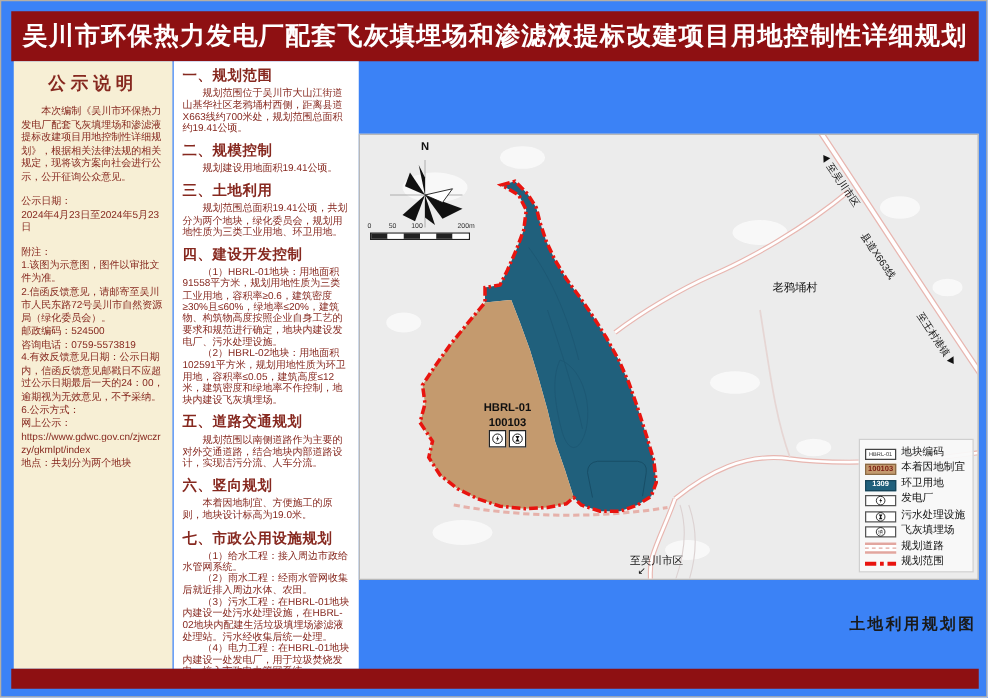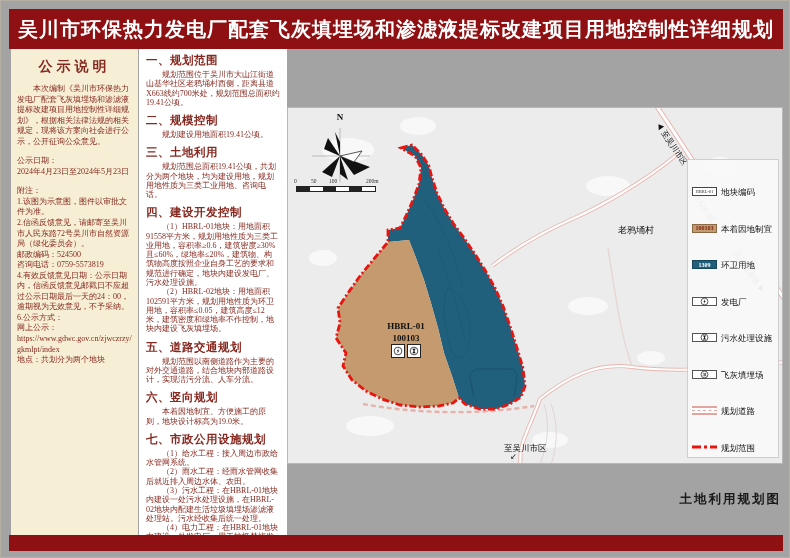--- a/index.html
+++ b/index.html
@@ -1,17 +1,17 @@
 <!DOCTYPE html>
 <html><head>
 <meta charset="utf-8">
 <style>
   html,body{margin:0;padding:0;background:#fff;}
-  .page{position:relative;width:788px;height:556px;border:1px solid #b6afa4;background:#a3a3a3;
-        font-family:Liberation Serif, serif;overflow:hidden;}
+  .page{position:relative;width:788px;height:556px;border:1px solid #b6afa4;background:#3b82f6;
+        font-family:Liberation Sans, sans-serif;overflow:hidden;}
   
   .titlebar{position:absolute;left:8px;top:8px;width:774px;height:40px;background:#8e1012;
             color:#fff;font-weight:bold;font-size:20px;line-height:40px;text-align:center;
             letter-spacing:1px;white-space:nowrap;}
   .bottombar{position:absolute;left:8px;top:534px;width:774px;height:16px;background:#8e1012;}
   
   .notice{position:absolute;left:10px;top:48px;width:127px;height:486px;background:#f7efd5;
           color:#86281f;padding:5px 6px;box-sizing:border-box;overflow:hidden;}
   .notice .ntitle{text-align:center;font-size:14px;font-weight:bold;letter-spacing:4px;margin:4px 0 8px;}
   .notice p{margin:0;font-size:8px;line-height:1.32;}
@@ -40,21 +40,21 @@
   .rot{transform:rotate(56deg);}
   .maplabel{position:absolute;font-size:9px;color:#111;white-space:nowrap;}
   .parcel-label{position:absolute;width:72px;text-align:center;color:#101010;font-weight:bold;
                 font-size:9px;line-height:1.35;}
   .picon{display:inline-block;width:12px;height:12px;background:#fff;border:1px solid #222;
          vertical-align:middle;margin:0 1px;}
   .picon svg{display:block;margin:0.5px auto 0;}
   
   .legend{position:absolute;right:3px;bottom:5px;width:92px;background:rgba(249,249,249,.95);
           border:1px solid #cfcfcf;padding:3px 3px 2px 4px;box-sizing:border-box;}
-  .lrow{display:flex;align-items:flex-start;height:12.5px;margin-top:24px;}
+  .lrow{display:flex;align-items:flex-end;height:12.5px;}
   .sw{width:25px;height:9px;flex:none;margin-right:4px;display:flex;align-items:center;justify-content:center;box-sizing:border-box;}
   .sw-code{background:#fff;border:1px solid #444;font-size:4.5px;color:#333;letter-spacing:0;}
   .sw-ind{background:#c49a6e;border:1px solid #8a6a45;color:#7b1d12;font-size:6px;font-weight:bold;}
   .sw-san{background:#20607c;border:1px solid #17455a;color:#fff;font-size:6px;font-weight:bold;}
   .sw-icon{background:#fff;border:1px solid #555;}
   .sw-road{background:#fff;border-top:2px solid #e2a69f;border-bottom:2px solid #e2a69f;position:relative;}
   .sw-road i{display:block;width:100%;border-top:1px dashed #e2a69f;}
   .lg-label{font-size:8.5px;color:#111;white-space:nowrap;}
   .map-caption{position:absolute;left:620px;top:466px;width:160px;text-align:right;font-size:12.5px;
                font-weight:bold;color:#1a1a1a;letter-spacing:2px;padding-right:2px;margin-top:24px;}
@@ -87,21 +87,21 @@
     <div class="sec">
       <h2>一、规划范围</h2>
       <p>规划范围位于吴川市大山江街道山基华社区老鸦埇村西侧，距离县道X663线约700米处，规划范围总面积约19.41公顷。</p>
     </div>
     <div class="sec">
       <h2>二、规模控制</h2>
       <p>规划建设用地面积19.41公顷。</p>
     </div>
     <div class="sec">
       <h2>三、土地利用</h2>
-      <p>规划范围总面积19.41公顷，共划分为两个地块，均为建设用地，规划用地性质为三类工业用地、咨询电话。</p>
+      <p>规划范围总面积19.41公顷，共划分为两个地块，绿化委员会，规划用地性质为三类工业用地、环卫用地。</p>
     </div>
     <div class="sec">
       <h2>四、建设开发控制</h2>
       <p>（1）HBRL-01地块：用地面积91558平方米，规划用地性质为三类工业用地，容积率≥0.6，建筑密度≥30%且≤60%，绿地率≤20%，建筑物、构筑物高度按照企业自身工艺的要求和规范进行确定，地块内建设发电厂、污水处理设施。</p>
       <p>（2）HBRL-02地块：用地面积102591平方米，规划用地性质为环卫用地，容积率≤0.05，建筑高度≤12米，建筑密度和绿地率不作控制，地块内建设飞灰填埋场。</p>
     </div>
     <div class="sec">
       <h2>五、道路交通规划</h2>
       <p>规划范围以南侧道路作为主要的对外交通道路，结合地块内部道路设计，实现洁污分流、人车分流。</p>
     </div>

